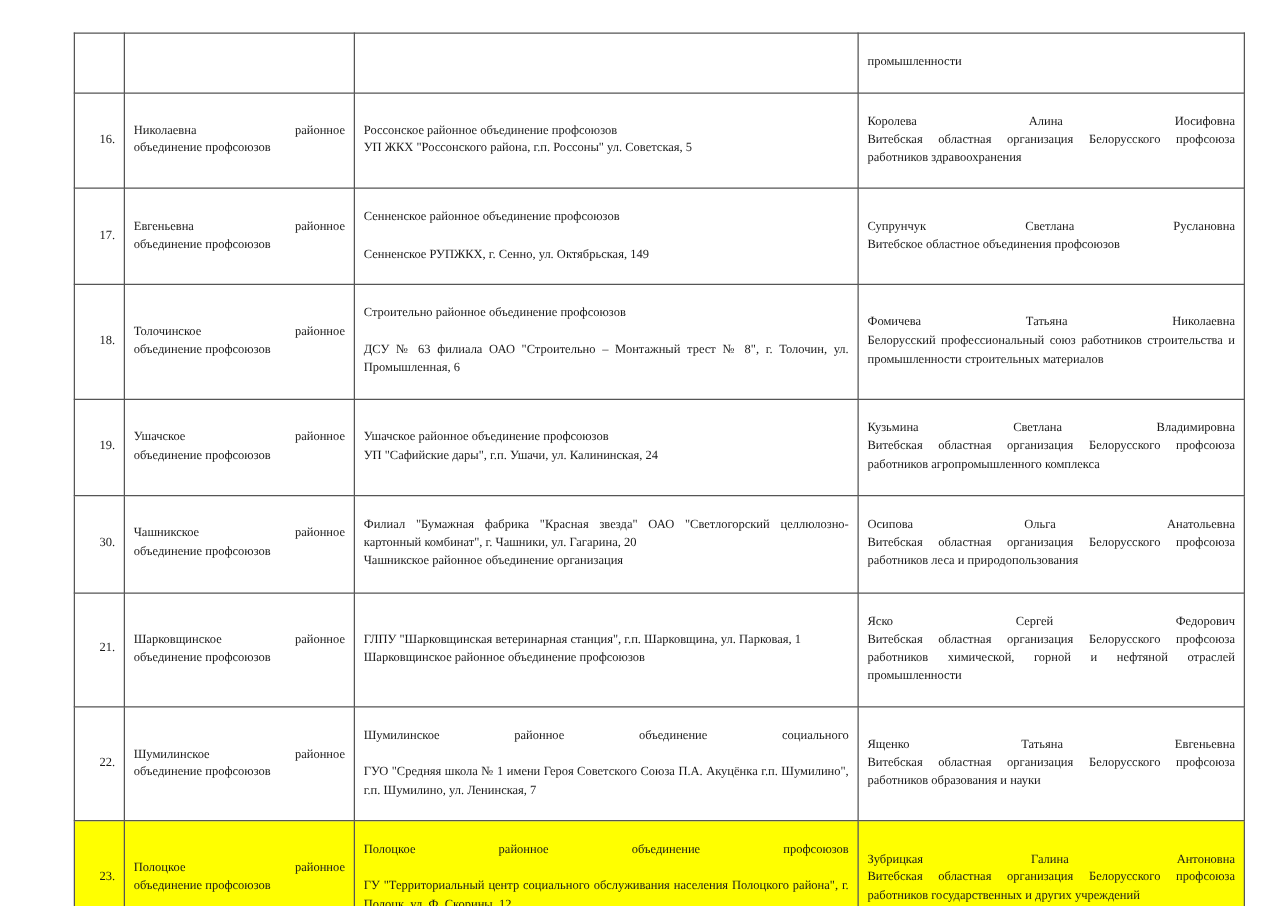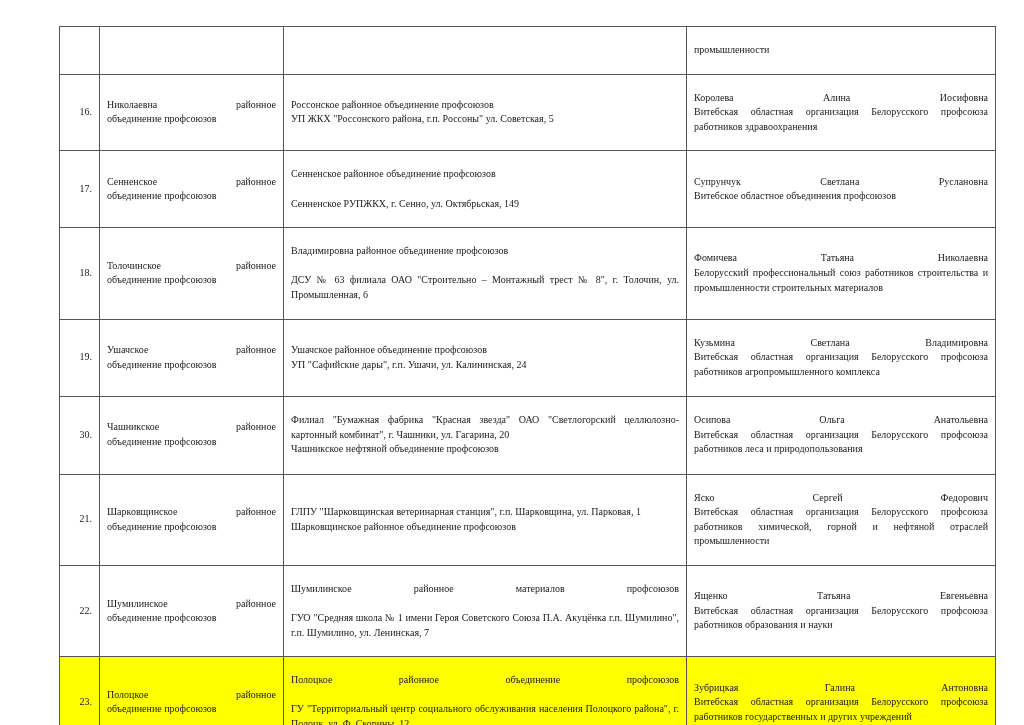--- a/index.html
+++ b/index.html
@@ -52,42 +52,42 @@
       </td>
       <td>
         <span class="line-j">Королева Алина Иосифовна</span>
         <span class="j line">Витебская областная организация Белорусского профсоюза работников здравоохранения</span>
       </td>
     </tr>
 
     <tr style="height:62px">
       <td class="num">17.</td>
       <td>
-        <span class="line-j">Сенненское районное</span>
+        <span class="line-j">Евгеньевна районное</span>
         <span class="line">объединение профсоюзов</span>
       </td>
       <td>
         <span class="line">Сенненское районное объединение профсоюзов</span>
         <span class="gap"></span>
         <span class="line">Сенненское РУПЖКХ, г. Сенно, ул. Октябрьская, 149</span>
       </td>
       <td>
         <span class="line-j">Супрунчук Светлана Руслановна</span>
         <span class="j line">Витебское областное объединения профсоюзов</span>
       </td>
     </tr>
 
     <tr style="height:77px">
       <td class="num">18.</td>
       <td>
         <span class="line-j">Толочинское районное</span>
         <span class="line">объединение профсоюзов</span>
       </td>
       <td>
-        <span class="line">Владимировна районное объединение профсоюзов</span>
+        <span class="line">Строительно районное объединение профсоюзов</span>
         <span class="gap"></span>
         <span class="j line">ДСУ № 63 филиала ОАО "Строительно – Монтажный трест № 8", г. Толочин, ул. Промышленная, 6</span>
       </td>
       <td>
         <span class="line-j">Фомичева Татьяна Николаевна</span>
         <span class="j line">Белорусский профессиональный союз работников строительства и промышленности строительных материалов</span>
       </td>
     </tr>
 
     <tr style="height:77px">
@@ -107,21 +107,21 @@
     </tr>
 
     <tr style="height:78px">
       <td class="num">30.</td>
       <td>
         <span class="line-j">Чашникское районное</span>
         <span class="line">объединение профсоюзов</span>
       </td>
       <td>
         <span class="j line">Филиал "Бумажная фабрика "Красная звезда" ОАО "Светлогорский целлюлозно-картонный комбинат", г. Чашники, ул. Гагарина, 20</span>
-        <span class="line">Чашникское нефтяной объединение профсоюзов</span>
+        <span class="line">Чашникское районное объединение организация</span>
       </td>
       <td>
         <span class="line-j">Осипова Ольга Анатольевна</span>
         <span class="j line">Витебская областная организация Белорусского профсоюза работников леса и природопользования</span>
       </td>
     </tr>
 
     <tr style="height:77px">
       <td class="num">21.</td>
       <td>
@@ -138,21 +138,21 @@
       </td>
     </tr>
 
     <tr style="height:78px">
       <td class="num">22.</td>
       <td>
         <span class="line-j">Шумилинское районное</span>
         <span class="line">объединение профсоюзов</span>
       </td>
       <td>
-        <span class="line-j">Шумилинское районное материалов профсоюзов</span>
+        <span class="line-j">Шумилинское районное объединение социального</span>
         <span class="gap"></span>
         <span class="j line">ГУО "Средняя школа № 1 имени Героя Советского Союза П.А. Акуцёнка г.п. Шумилино", г.п. Шумилино, ул. Ленинская, 7</span>
       </td>
       <td>
         <span class="line-j">Ященко Татьяна Евгеньевна</span>
         <span class="j line">Витебская областная организация Белорусского профсоюза работников образования и науки</span>
       </td>
     </tr>
 
     <tr class="hl" style="height:77px">

